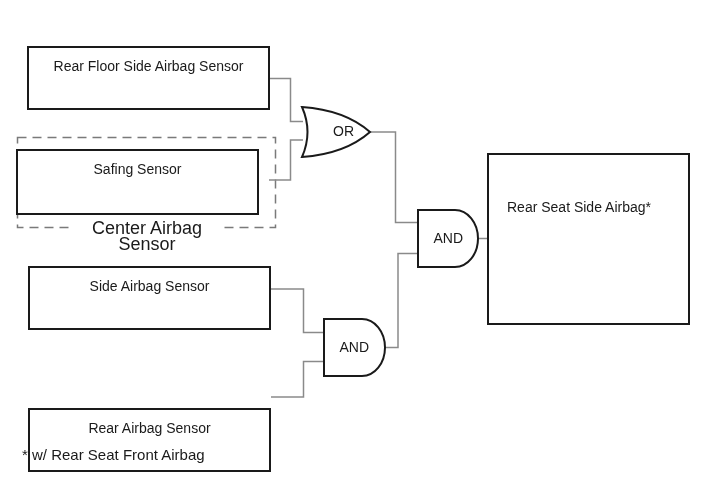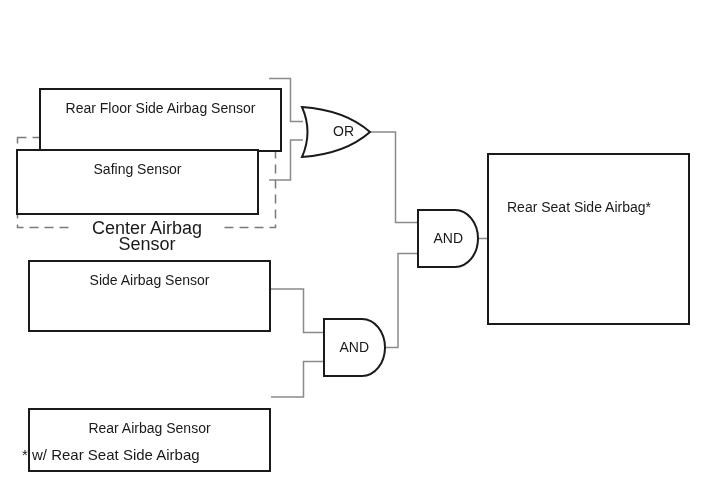--- a/index.html
+++ b/index.html
@@ -87,42 +87,42 @@
     <path d="M385,347.5 H398 V253.5 H419" fill="none" stroke="#8a8a8a" stroke-width="1.5"></path>
     <path d="M271,289 H303.5 V332.5 H325" fill="none" stroke="#8a8a8a" stroke-width="1.5"></path>
     <path d="M271,397 H303.5 V361.5 H325" fill="none" stroke="#8a8a8a" stroke-width="1.5"></path>
     <path d="M478,238.5 H488" fill="none" stroke="#8a8a8a" stroke-width="1.5"></path>
 
     <path d="M302,107 Q345,110 370,132 Q345,154 302,157 Q313,132 302,107 Z" fill="#ffffff" stroke="#1a1a1a" stroke-width="2"></path>
     <path d="M418,210 H455 A23,28.5 0 0 1 455,267 H418 Z" fill="#ffffff" stroke="#1a1a1a" stroke-width="2"></path>
     <path d="M324,319 H362 A23,28.5 0 0 1 362,376 H324 Z" fill="#ffffff" stroke="#1a1a1a" stroke-width="2"></path>
   </svg>
 
-  <div class="sensor-box" style="left:39px; top:46px; width:243px; height:64px;margin-top:42px;">
+  <div class="sensor-box" style="left:27px; top:46px; width:243px; height:64px;">
     <span>Rear Floor Side Airbag Sensor</span>
   </div>
 
   <div class="sensor-box" style="left:16px; top:149px; width:243px; height:66px;">
     <span>Safing Sensor</span>
   </div>
 
   <div id="center-group-label">Center Airbag Sensor</div>
 
-  <div class="sensor-box" style="left:28px; top:260px; width:243px; height:72px;">
+  <div class="sensor-box" style="left:28px; top:266px; width:243px; height:64px;">
     <span>Side Airbag Sensor</span>
   </div>
 
   <div class="sensor-box" style="left:28px; top:368px; width:243px; height:64px;margin-top:40px;">
     <span>Rear Airbag Sensor</span>
   </div>
 
   <div class="gate-label" style="left:302px; top:123px; width:52px;">OR</div>
   <div class="gate-label" style="left:417px; top:230px; width:46px;">AND</div>
   <div class="gate-label" style="left:323px; top:339px; width:46px;">AND</div>
 
   <div id="output-box"></div>
   <div id="output-lines">
     <div>Rear Seat Side Airbag*</div>
   </div>
 
-  <div id="footnote">* w/ Rear Seat Side Airbag</div>
+  <div id="footnote">* w/ Rear Seat Front Airbag</div>
 
 </div>
 
 </body></html>

